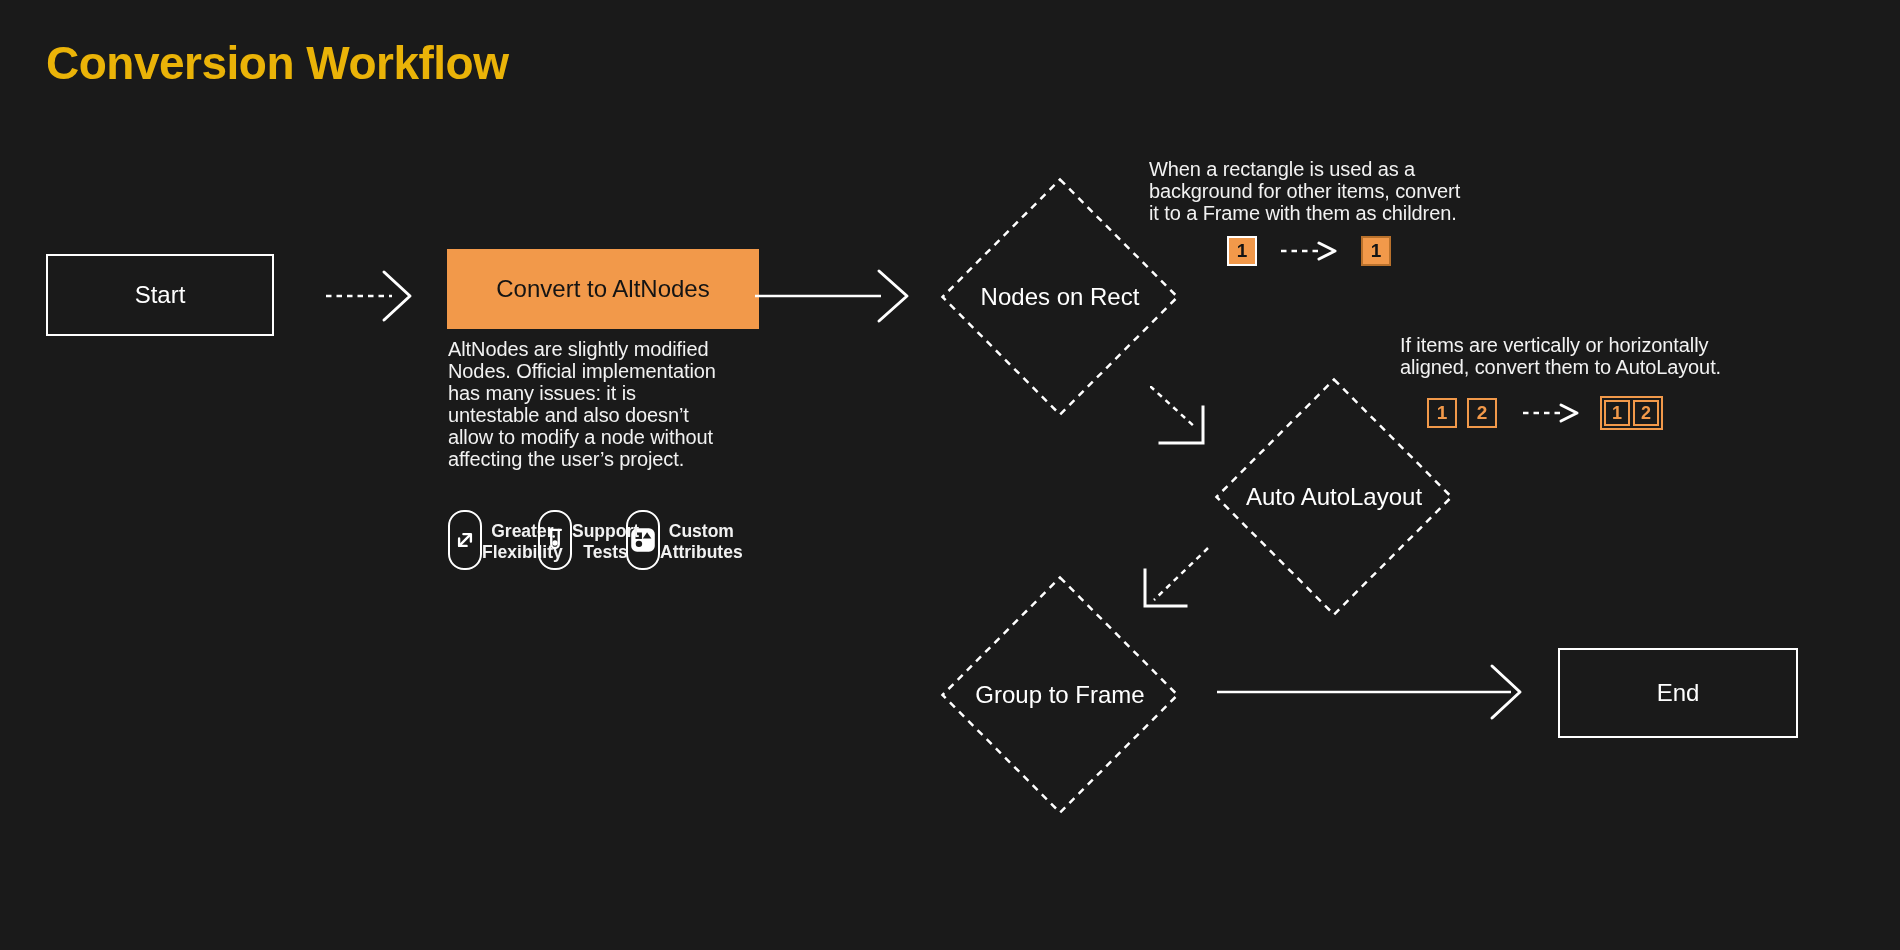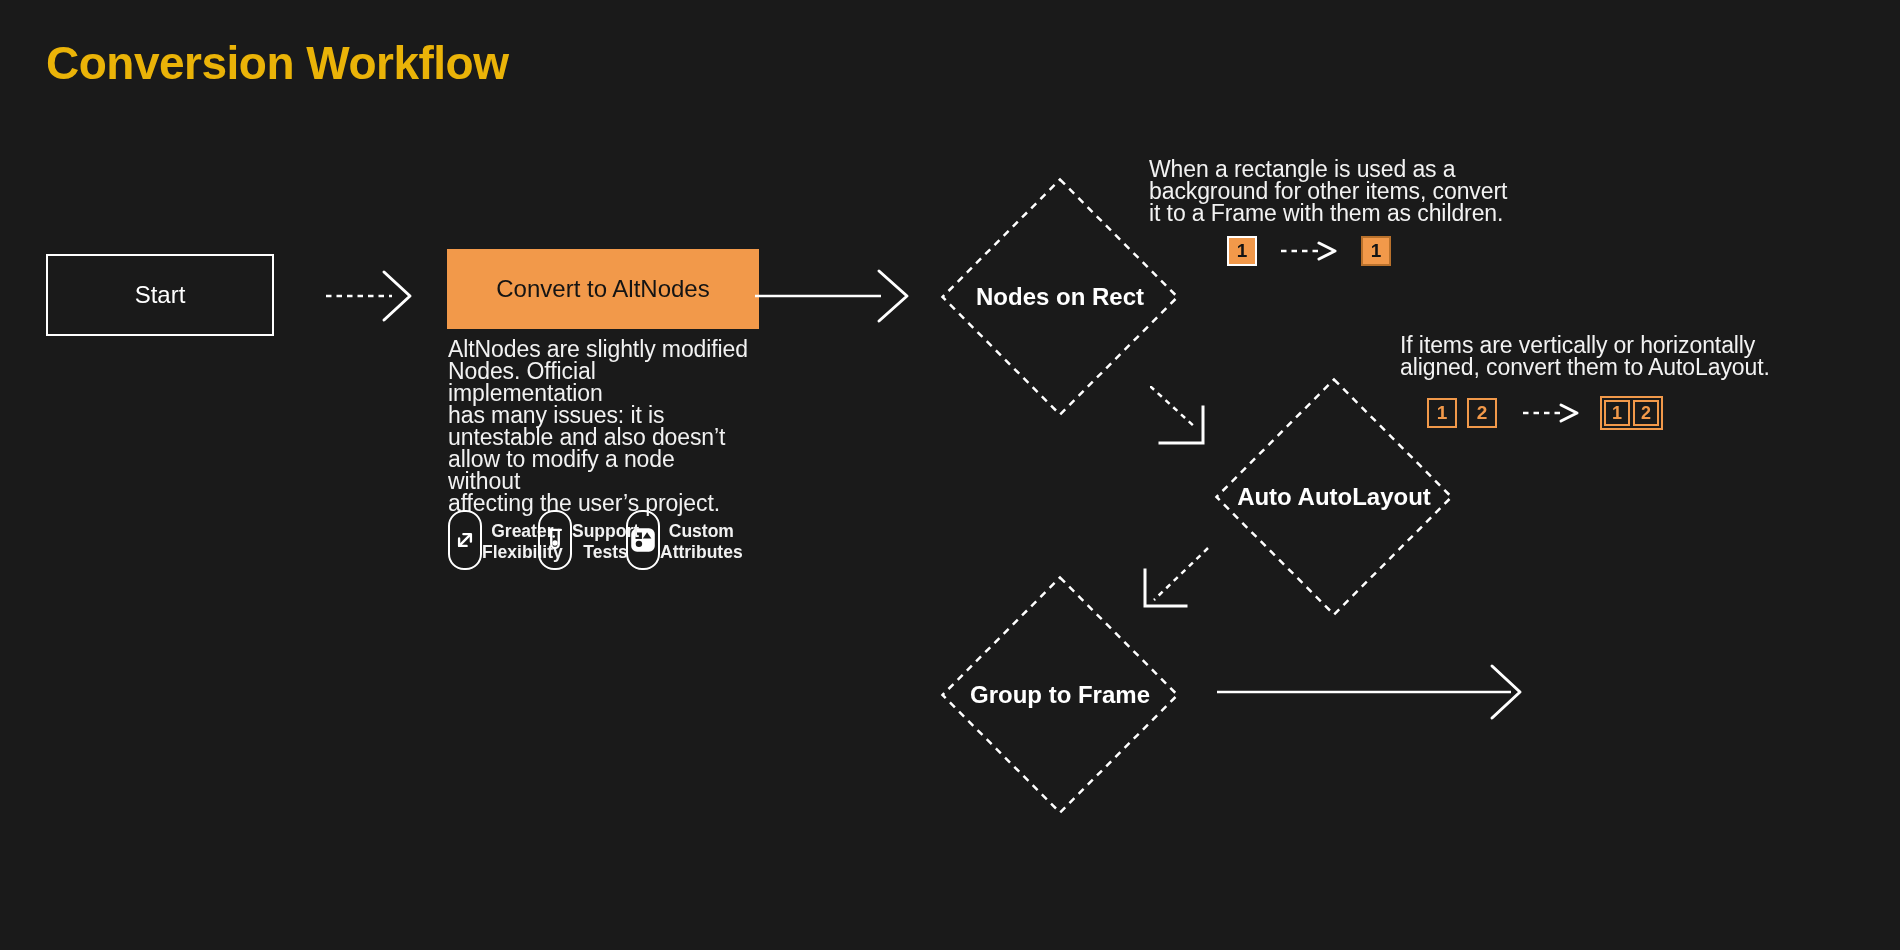--- a/index.html
+++ b/index.html
@@ -15,25 +15,25 @@
     position:absolute;display:flex;align-items:center;justify-content:center;
     box-sizing:border-box;font-size:24px;font-weight:500;
   }
   .terminal{border:2.5px solid #ffffff;color:#fff;background:transparent;}
   .process{background:#F2994A;color:#141414;}
   .diamond{position:absolute;width:240px;height:240px;}
   .diamond svg{position:absolute;left:0;top:0;}
   .dpath{fill:none;stroke:#ffffff;stroke-width:2.5;stroke-dasharray:7 6;}
   .dlabel{
     position:absolute;inset:0;display:flex;align-items:center;justify-content:center;
-    font-size:24px;font-weight:700;color:#fff;text-align:right;
+    font-size:24px;font-weight:400;color:#fff;text-align:right;
   }
   .desc,.annot{
     position:absolute;white-space:pre-line;color:#f2f2f2;
-    font-size:23px;line-height:22px;letter-spacing:-0.1px;
+    font-size:20px;line-height:22px;letter-spacing:-0.1px;
   }
   .arr{position:absolute;}
   .dash{stroke:#fff;stroke-width:2.5;stroke-dasharray:5.5 5;fill:none;}
   .solidline{stroke:#fff;stroke-width:2.5;fill:none;}
   .chev{stroke:#fff;stroke-width:3;fill:none;stroke-linecap:round;stroke-linejoin:round;}
   .corner{stroke:#fff;stroke-width:3;fill:none;stroke-linecap:square;}
   .feature{position:absolute;top:510px;display:flex;flex-direction:row;align-items:flex-start;font-weight:bold;}
   .icon-card{
     width:60px;height:60px;box-sizing:border-box;border:2.5px solid #fff;border-radius:16px;
     display:flex;align-items:center;justify-content:center;
@@ -199,14 +199,17 @@
     </svg>
     <span class="dlabel">Group to Frame</span>
   </div>
 
 
   <svg class="arr" style="left:1215px;top:663px;" width="310" height="58">
     <line class="solidline" x1="2" y1="29" x2="296" y2="29"></line>
     <polyline class="chev" points="277,3 305,29 277,55"></polyline>
   </svg>
 
+  <div class="node terminal" style="left:1558px;top:648px;width:240px;height:90px;">
+    <span>End</span>
+  </div>
 
 </div>
 
 </body></html>

